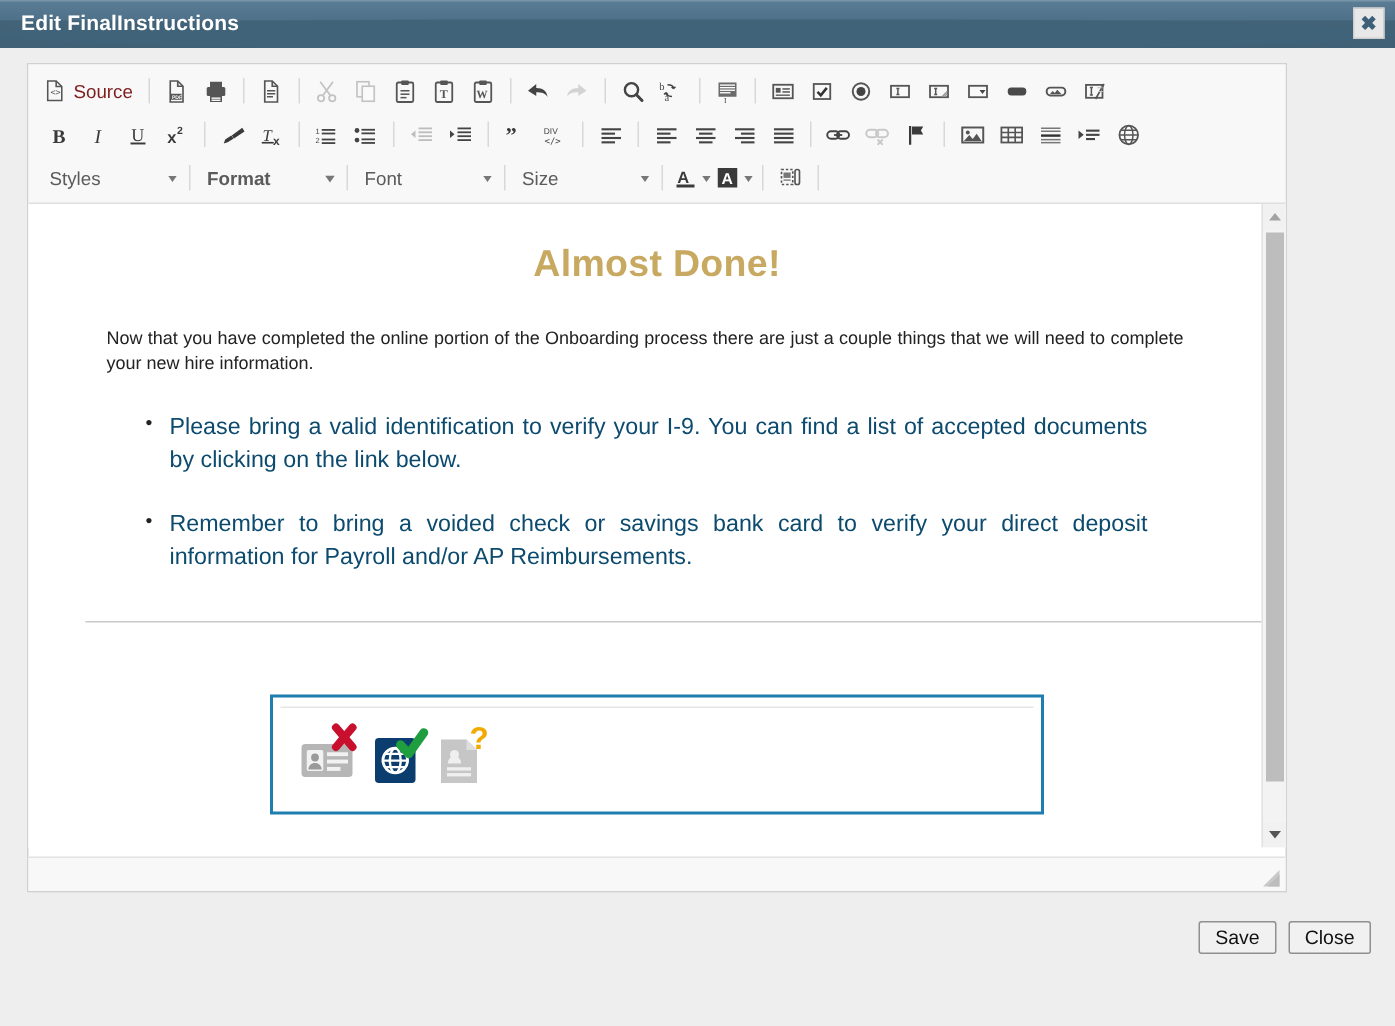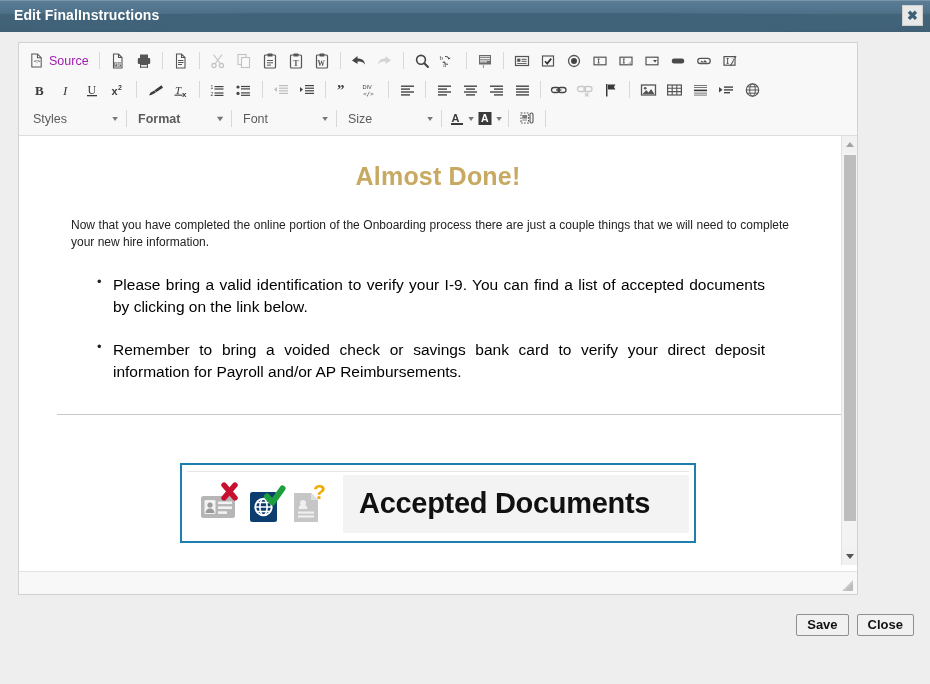--- a/index.html
+++ b/index.html
@@ -104,21 +104,21 @@
   .tb-source {
     display: flex;
     align-items: center;
     height: 23px;
     padding: 0 5px 0 2px;
     cursor: pointer;
     color: #474747;
     font-size: 12.5px;
     flex: 0 0 auto;
   }
-  .tb-source .lbl { margin-left: 5px; color: #a21caf; }
+  .tb-source .lbl { margin-left: 5px; color: #7f1d1d; }
 
   
   .tb-combo {
     display: flex;
     align-items: center;
     justify-content: space-between;
     height: 22px;
     cursor: pointer;
     color: #5b5b5b;
     font-size: 12.5px;
@@ -189,21 +189,21 @@
     padding-left: 42px;
     list-style: none;
   }
   #doc ul li {
     font-size: 15.5px;
     line-height: 1.45;
     text-align: justify;
     margin-bottom: 20px;
     padding-right: 40px;
     position: relative;
-    color: #000000;
+    color: #0c4a6e;
   }
   #doc ul li::before {
     content: "•";
     position: absolute;
     left: -16px;
     top: -1px;
     font-size: 13px;
     color: #222;
   }
   #doc hr.rule {
@@ -334,21 +334,20 @@
     background: #f1f1f1;
     border: 1px solid #8f8f8f;
     border-radius: 2px;
     font-family: "Liberation Sans", sans-serif;
     font-size: 13px;
     color: #111;
     cursor: pointer;
     line-height: 20px;
     text-align: center;
     box-sizing: border-box;
-    font-weight: bold;
   }
 </style>
 </head>
 <body>
 
 <div id="titlebar">
   <div class="sheen"></div>
   <div id="titlebar-text">Edit FinalInstructions</div>
   <div id="titlebar-close">✖</div>
 </div>
@@ -827,21 +826,20 @@
               <svg width="44" height="44" viewBox="0 0 44 44">
                 <path d="M5 11h17l7 7v22H5z" fill="#c6c6c6"></path>
                 <path d="M22 11v7h7z" fill="#dedede"></path>
                 <circle cx="14" cy="21" r="3" fill="#efefef"></circle>
                 <path d="M9.6 27c0-3 2-4.8 4.4-4.8s4.4 1.8 4.4 4.8z" fill="#efefef"></path>
                 <rect x="9" y="29.5" width="16" height="2.2" fill="#efefef"></rect>
                 <rect x="9" y="33.4" width="16" height="2.2" fill="#efefef"></rect>
                 <text x="24" y="17" font-size="21" font-weight="bold" fill="#f2a900" font-family="sans-serif">?</text>
               </svg>
             </div>
-            <div class="doc-title">Accepted Documents</div>
           </div>
         </a>
       </div>
     </div>
 
     <div id="vscroll">
       <div class="sb-arrow up">
           <span class="tri"></span>
         </div>
       <div id="sb-thumb"></div>

